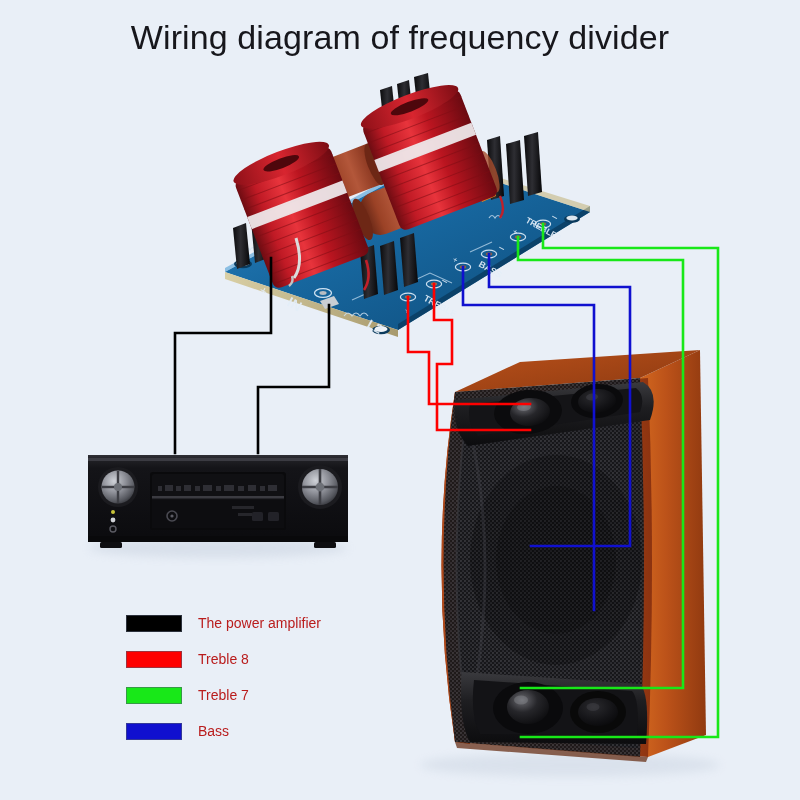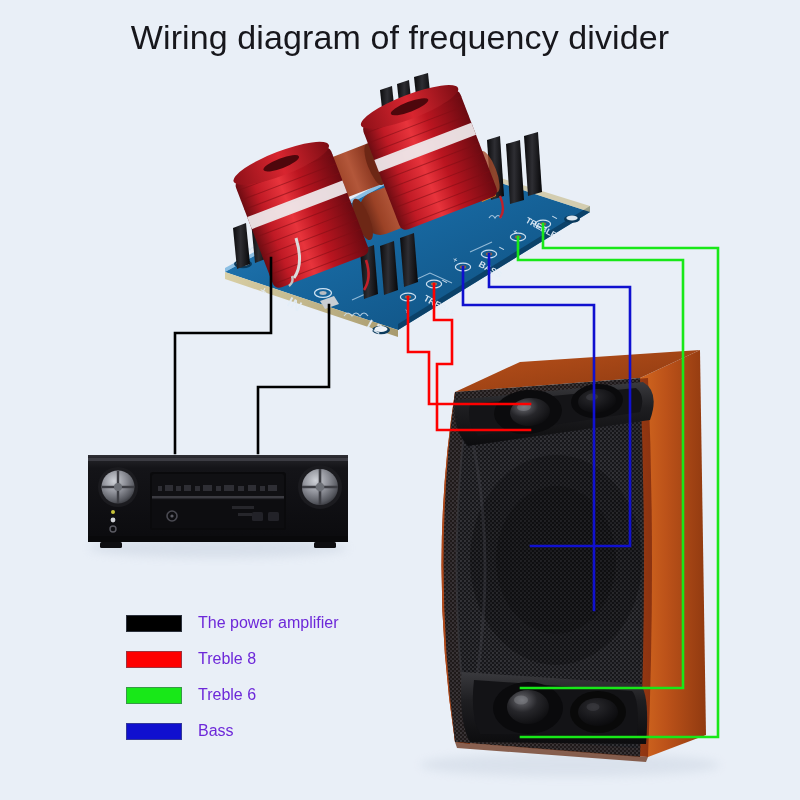--- a/index.html
+++ b/index.html
@@ -24,21 +24,21 @@
   }
   
   #legend{position:absolute;left:126px;top:608px;width:300px;}
   .legend-row{display:flex;align-items:center;height:30px;margin-bottom:6px;}
   .legend-swatch{
     width:56px;height:17px;flex:0 0 56px;
     border:1px solid rgba(80,90,110,.55);
     box-sizing:border-box;
   }
   .legend-label{
-    margin-left:16px;font-size:16px;color:#6d28d9;
+    margin-left:16px;font-size:14px;color:#b91c1c;
     white-space:nowrap;line-height:1;
   }
 </style>
 </head>
 <body style="background: rgb(233, 239, 247);">
 
 <div id="stage">
 
   <div id="title">Wiring diagram of frequency divider</div>
 
@@ -440,21 +440,21 @@
     <div class="legend-row">
       <span class="legend-swatch" style="background: rgb(0, 0, 0);"></span>
       <span class="legend-label">The power amplifier</span>
     </div>
     <div class="legend-row">
       <span class="legend-swatch" style="background: rgb(254, 0, 0);"></span>
       <span class="legend-label">Treble 8</span>
     </div>
     <div class="legend-row">
       <span class="legend-swatch" style="background: rgb(24, 232, 24);"></span>
-      <span class="legend-label">Treble 6</span>
+      <span class="legend-label">Treble 7</span>
     </div>
     <div class="legend-row">
       <span class="legend-swatch" style="background: rgb(16, 16, 207);"></span>
       <span class="legend-label">Bass</span>
     </div>
   </div>
 
 </div>
 
 </body></html>

